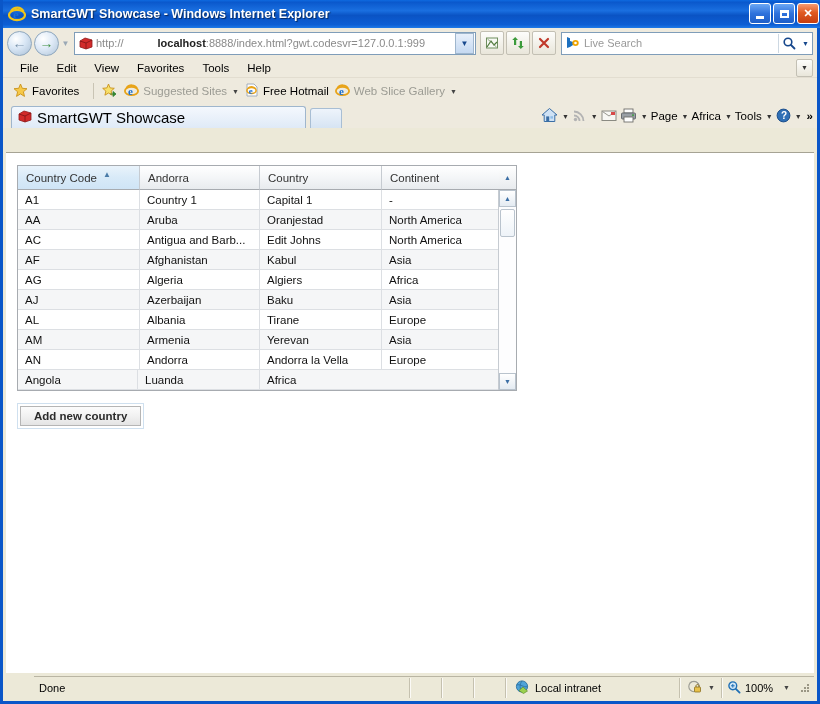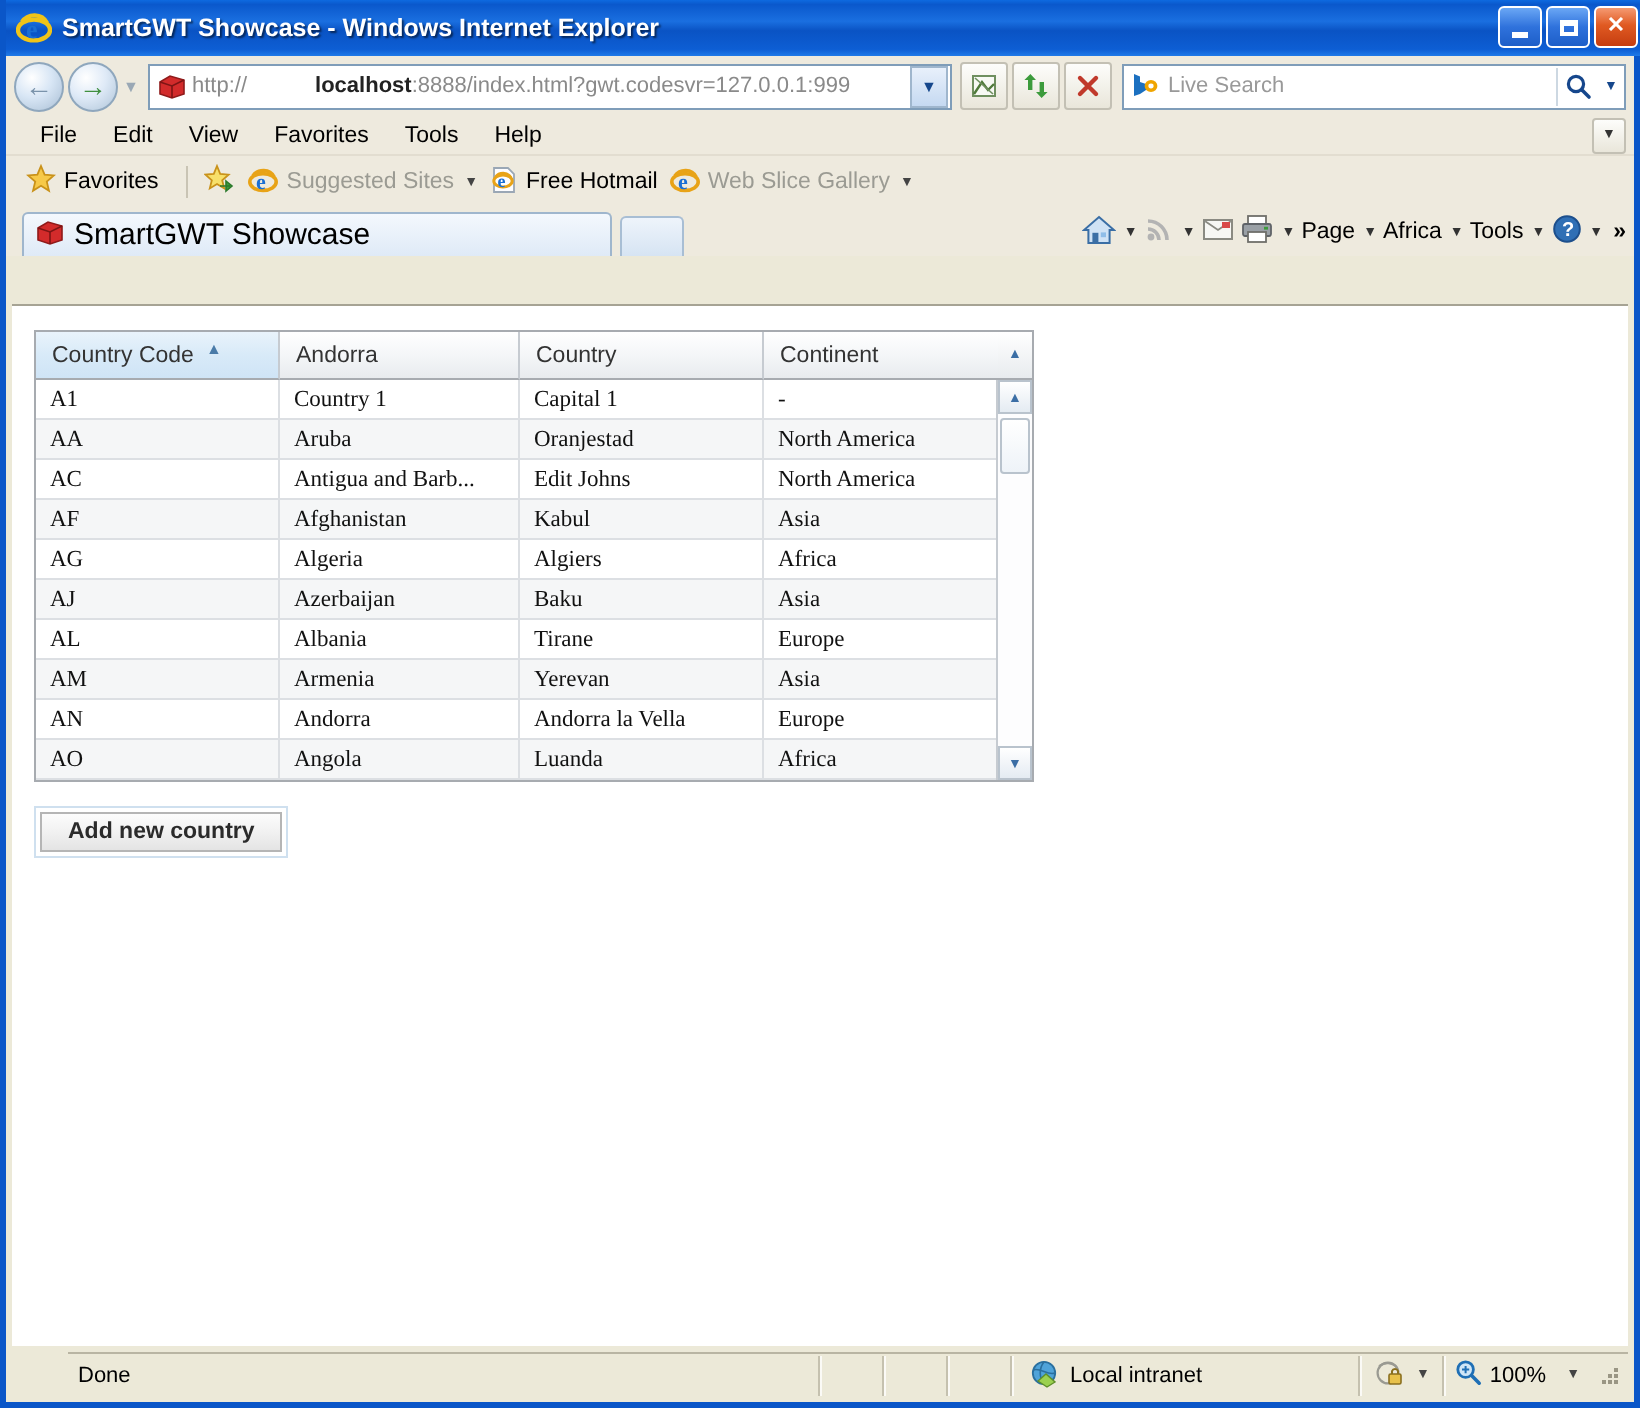--- a/index.html
+++ b/index.html
@@ -223,21 +223,21 @@
     margin-left: 6px; color: #4a7ba8; font-size: 8px; line-height: 1;
     position: relative; top: -3px;
   }
   #hscroll-cap {
     width: 17px; flex: none;
     border-bottom: 1px solid #a7abb0;
     background: linear-gradient(to bottom, #ffffff, #e8ebee);
     display: flex; align-items: center; justify-content: center;
     color: #3b6ea5; font-size: 7px;
   }
-  #grid-body { flex: 1; display: flex; overflow: hidden; font-family: Liberation Serif, serif; }
+  #grid-body { flex: 1; display: flex; overflow: hidden; }
   #rows { flex: 1; min-width: 0; }
   .row { display: flex; height: 20px; }
   .row.odd { background: #ffffff; }
   .row.even { background: #f5f6f7; }
   .cell {
     box-sizing: border-box;
     border-right: 1px solid #dcdfe3;
     border-bottom: 1px solid #dcdfe3;
     display: flex; align-items: center;
     padding-left: 7px;
@@ -617,21 +617,20 @@
               <div class="cell c2">Yerevan</div>
               <div class="cell c3">Asia</div>
             </div>
             <div class="row odd">
               <div class="cell c0">AN</div>
               <div class="cell c1">Andorra</div>
               <div class="cell c2">Andorra la Vella</div>
               <div class="cell c3">Europe</div>
             </div>
             <div class="row even">
-              <div class="cell c0">AO</div>
               <div class="cell c1">Angola</div>
               <div class="cell c2">Luanda</div>
               <div class="cell c3">Africa</div>
             </div>
           </div>
         <div id="vscroll">
           <div class="sbtn">▲</div>
           <div id="sb-track">
             <div id="sb-thumb"></div>
           </div>

